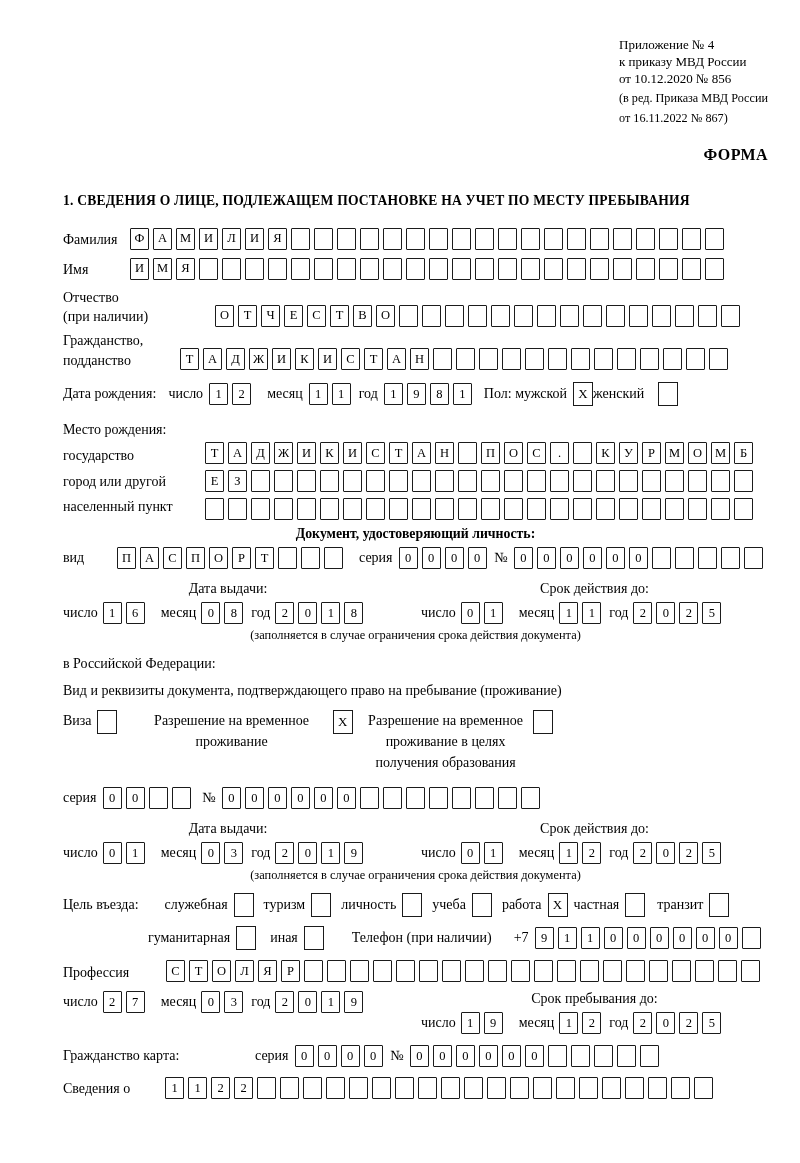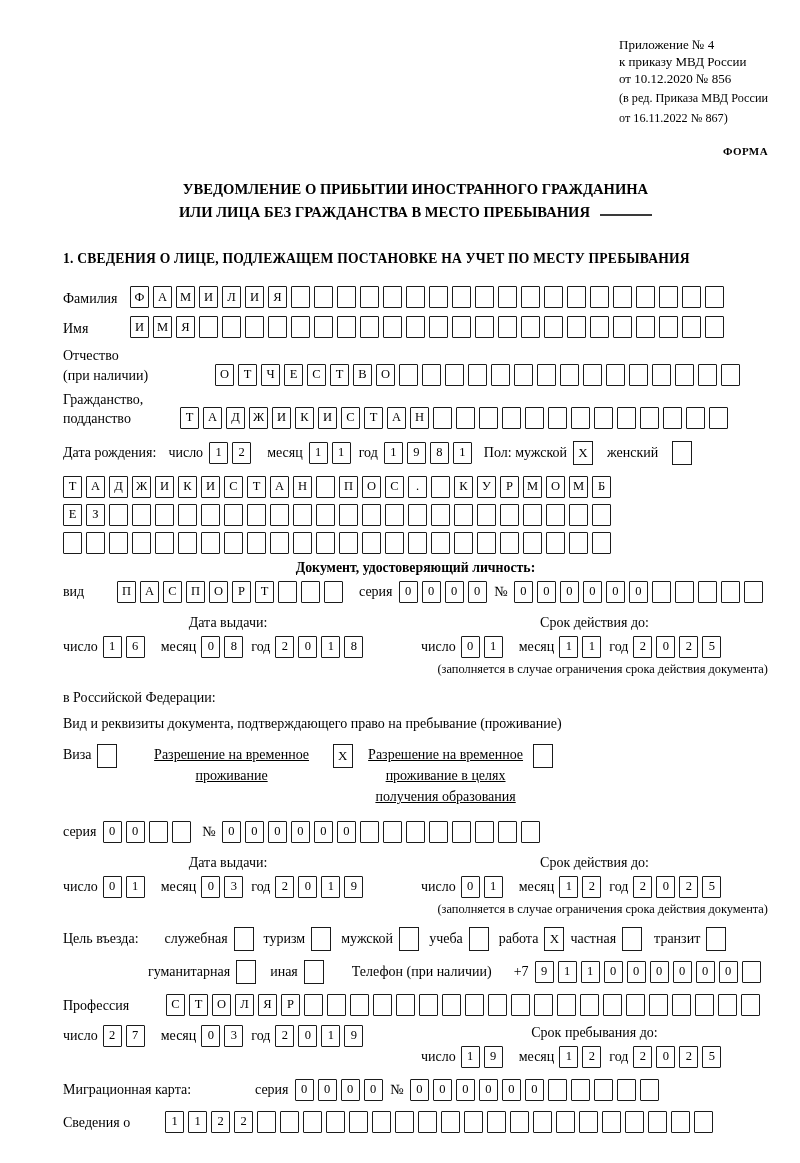--- a/index.html
+++ b/index.html
@@ -2,21 +2,21 @@
 <html><head>
 <meta charset="utf-8">
 <style>
   html,body { margin:0; padding:0; background:#ffffff; }
   body { width:800px; height:1163px; overflow:hidden; color:#000;
          font-family:"Liberation Serif", serif; font-size:14px; }
   .page { padding:36px 32px 0 63px; box-sizing:border-box; width:800px; }
 
   .doc-header { margin-left:556px; font-size:13px; line-height:1.32; }
   .doc-header .sub { font-size:12.2px; margin-top:3px; line-height:1.32; }
-  .forma { font-weight:bold; font-size:11px; text-align:right; margin-top:18px; letter-spacing:0.4px; }
+  .forma { font-weight:bold; font-size:16px; text-align:right; margin-top:18px; letter-spacing:0.4px; }
 
   .title { text-align:center; font-weight:bold; font-size:14.6px; line-height:1.55; margin-top:20px; }
   .t-underline { display:inline-block; width:52px; height:2px; background:#3a3a3a; margin-left:10px; position:relative; top:-1px; }
 
   .section-heading { font-weight:bold; font-size:13.6px; margin-top:28px; letter-spacing:0.2px; }
 
   .frow { display:flex; align-items:flex-end; margin-top:8px; }
   .flabel { flex:none; line-height:1.4; }
   .cells { display:flex; flex:none; }
   .cell { flex:none; box-sizing:border-box; width:19px; height:22px; border:1.7px solid #1b1b1b;
@@ -30,52 +30,46 @@
   .gap-l { margin-left:12px; }
   .doc-heading { text-align:center; font-weight:bold; font-size:13.8px; margin-top:10px; }
 
   .dates { display:flex; margin-top:12px; }
   .dcol { }
   .dcol-left { width:330px; flex:none; }
   .dcol-right { margin-left:28px; flex:1; }
   .dhead { text-align:center; margin-bottom:5px; }
   .drow { display:flex; align-items:center; }
   .drow .dl { margin-right:5px; white-space:nowrap; }
-  .note { font-size:12.4px; text-align:right; margin-top:4px; }
+  .note { font-size:12.4px; text-align:center; margin-top:4px; }
 
   .opt-row { display:flex; align-items:flex-start; margin-top:6px; }
   .opt { display:flex; align-items:flex-start; }
   .opt .opt-label { line-height:1.5;text-align:center; }
   .opt .cbox { margin-left:8px; }
-  .opt-wrap { text-align:center; line-height:1.5;text-decoration:underline; }
+  .opt-wrap { text-align:center; line-height:1.5; }
 
   .rep { display:flex; margin-top:10px; }
   .rep-labels { flex:none; width:102px; line-height:1.72; }
   .rep-cells .cells { margin-bottom:9px; }
 </style>
 </head>
 <body>
 
 <div class="page">
 
   <div class="doc-header">
     <div>Приложение № 4</div>
     <div>к приказу МВД России</div>
     <div>от 10.12.2020 № 856</div>
     <div class="sub">(в ред. Приказа МВД России</div>
     <div class="sub">от 16.11.2022 № 867)</div>
     <div class="forma">ФОРМА</div>
   </div>
 
-  <div class="title">
-    <div>УВЕДОМЛЕНИЕ О ПРИБЫТИИ ИНОСТРАННОГО ГРАЖДАНИНА</div>
-    <div>
-      <span>ИЛИ ЛИЦА БЕЗ ГРАЖДАНСТВА В МЕСТО ПРЕБЫВАНИЯ</span><span class="t-underline"></span>
-    </div>
-  </div>
 
   <div class="section-heading">1. СВЕДЕНИЯ О ЛИЦЕ, ПОДЛЕЖАЩЕМ ПОСТАНОВКЕ НА УЧЕТ ПО МЕСТУ ПРЕБЫВАНИЯ</div>
 
   <div class="frow" style="margin-top:19px">
     <div class="flabel" style="width:67px">Фамилия</div>
     <div class="cells">
         <span class="cell">Ф</span>
         <span class="cell">А</span>
         <span class="cell">М</span>
         <span class="cell">И</span>
@@ -215,25 +209,31 @@
       </span>
     <span class="lbl" style="margin-left:4px">год</span>
     <span class="cells">
         <span class="cell">1</span>
         <span class="cell">9</span>
         <span class="cell">8</span>
         <span class="cell">1</span>
       </span>
     <span class="lbl" style="margin-left:8px">Пол: мужской</span>
     <span class="cbox">X</span>
-    <span class="lbl" style="margin-left:14px">женский</span>
+    <span class="lbl" style="margin-left:0">женский</span>
     <span class="cbox" style="margin-left:8px"></span>
   </div>
 
   <div class="frow" style="margin-top:11px">
+    <div class="flabel" style="width:142px; line-height:1.84">
+      <div>Место рождения:</div>
+      <div>государство</div>
+      <div>город или другой</div>
+      <div>населенный пункт</div>
+    </div>
     <div>
       <div class="cells" style="margin-bottom:6px">
           <span class="cell">Т</span>
           <span class="cell">А</span>
           <span class="cell">Д</span>
           <span class="cell">Ж</span>
           <span class="cell">И</span>
           <span class="cell">К</span>
           <span class="cell">И</span>
           <span class="cell">С</span>
@@ -490,21 +490,21 @@
     </div>
   </div>
   <div class="note">(заполняется в случае ограничения срока действия документа)</div>
 
   <div class="inline-row" style="margin-top:10px">
     <span class="lbl">Цель въезда:</span>
     <span class="lbl" style="margin-left:20px">служебная</span>
     <span class="cbox"></span>
     <span class="lbl" style="margin-left:10px">туризм</span>
     <span class="cbox"></span>
-    <span class="lbl" style="margin-left:10px">мужской</span>
+    <span class="lbl" style="margin-left:10px">личность</span>
     <span class="cbox"></span>
     <span class="lbl" style="margin-left:10px">учеба</span>
     <span class="cbox"></span>
     <span class="lbl" style="margin-left:10px">работа</span>
     <span class="cbox">X</span>
     <span class="lbl" style="margin-left:6px">частная</span>
     <span class="cbox"></span>
     <span class="lbl" style="margin-left:12px">транзит</span>
     <span class="cbox"></span>
   </div>
@@ -602,21 +602,21 @@
             <span class="cell">2</span>
             <span class="cell">0</span>
             <span class="cell">2</span>
             <span class="cell">5</span>
           </span>
       </div>
     </div>
   </div>
 
   <div class="inline-row" style="margin-top:11px">
-    <span class="lbl" style="width:158px">Миграционная карта:</span>
+    <span class="lbl" style="width:158px">Гражданство карта:</span>
     <span class="lbl" style="margin-left:28px">серия</span>
     <span class="cells">
         <span class="cell">0</span>
         <span class="cell">0</span>
         <span class="cell">0</span>
         <span class="cell">0</span>
       </span>
     <span class="lbl" style="margin-left:4px">№</span>
     <span class="cells">
         <span class="cell">0</span>

